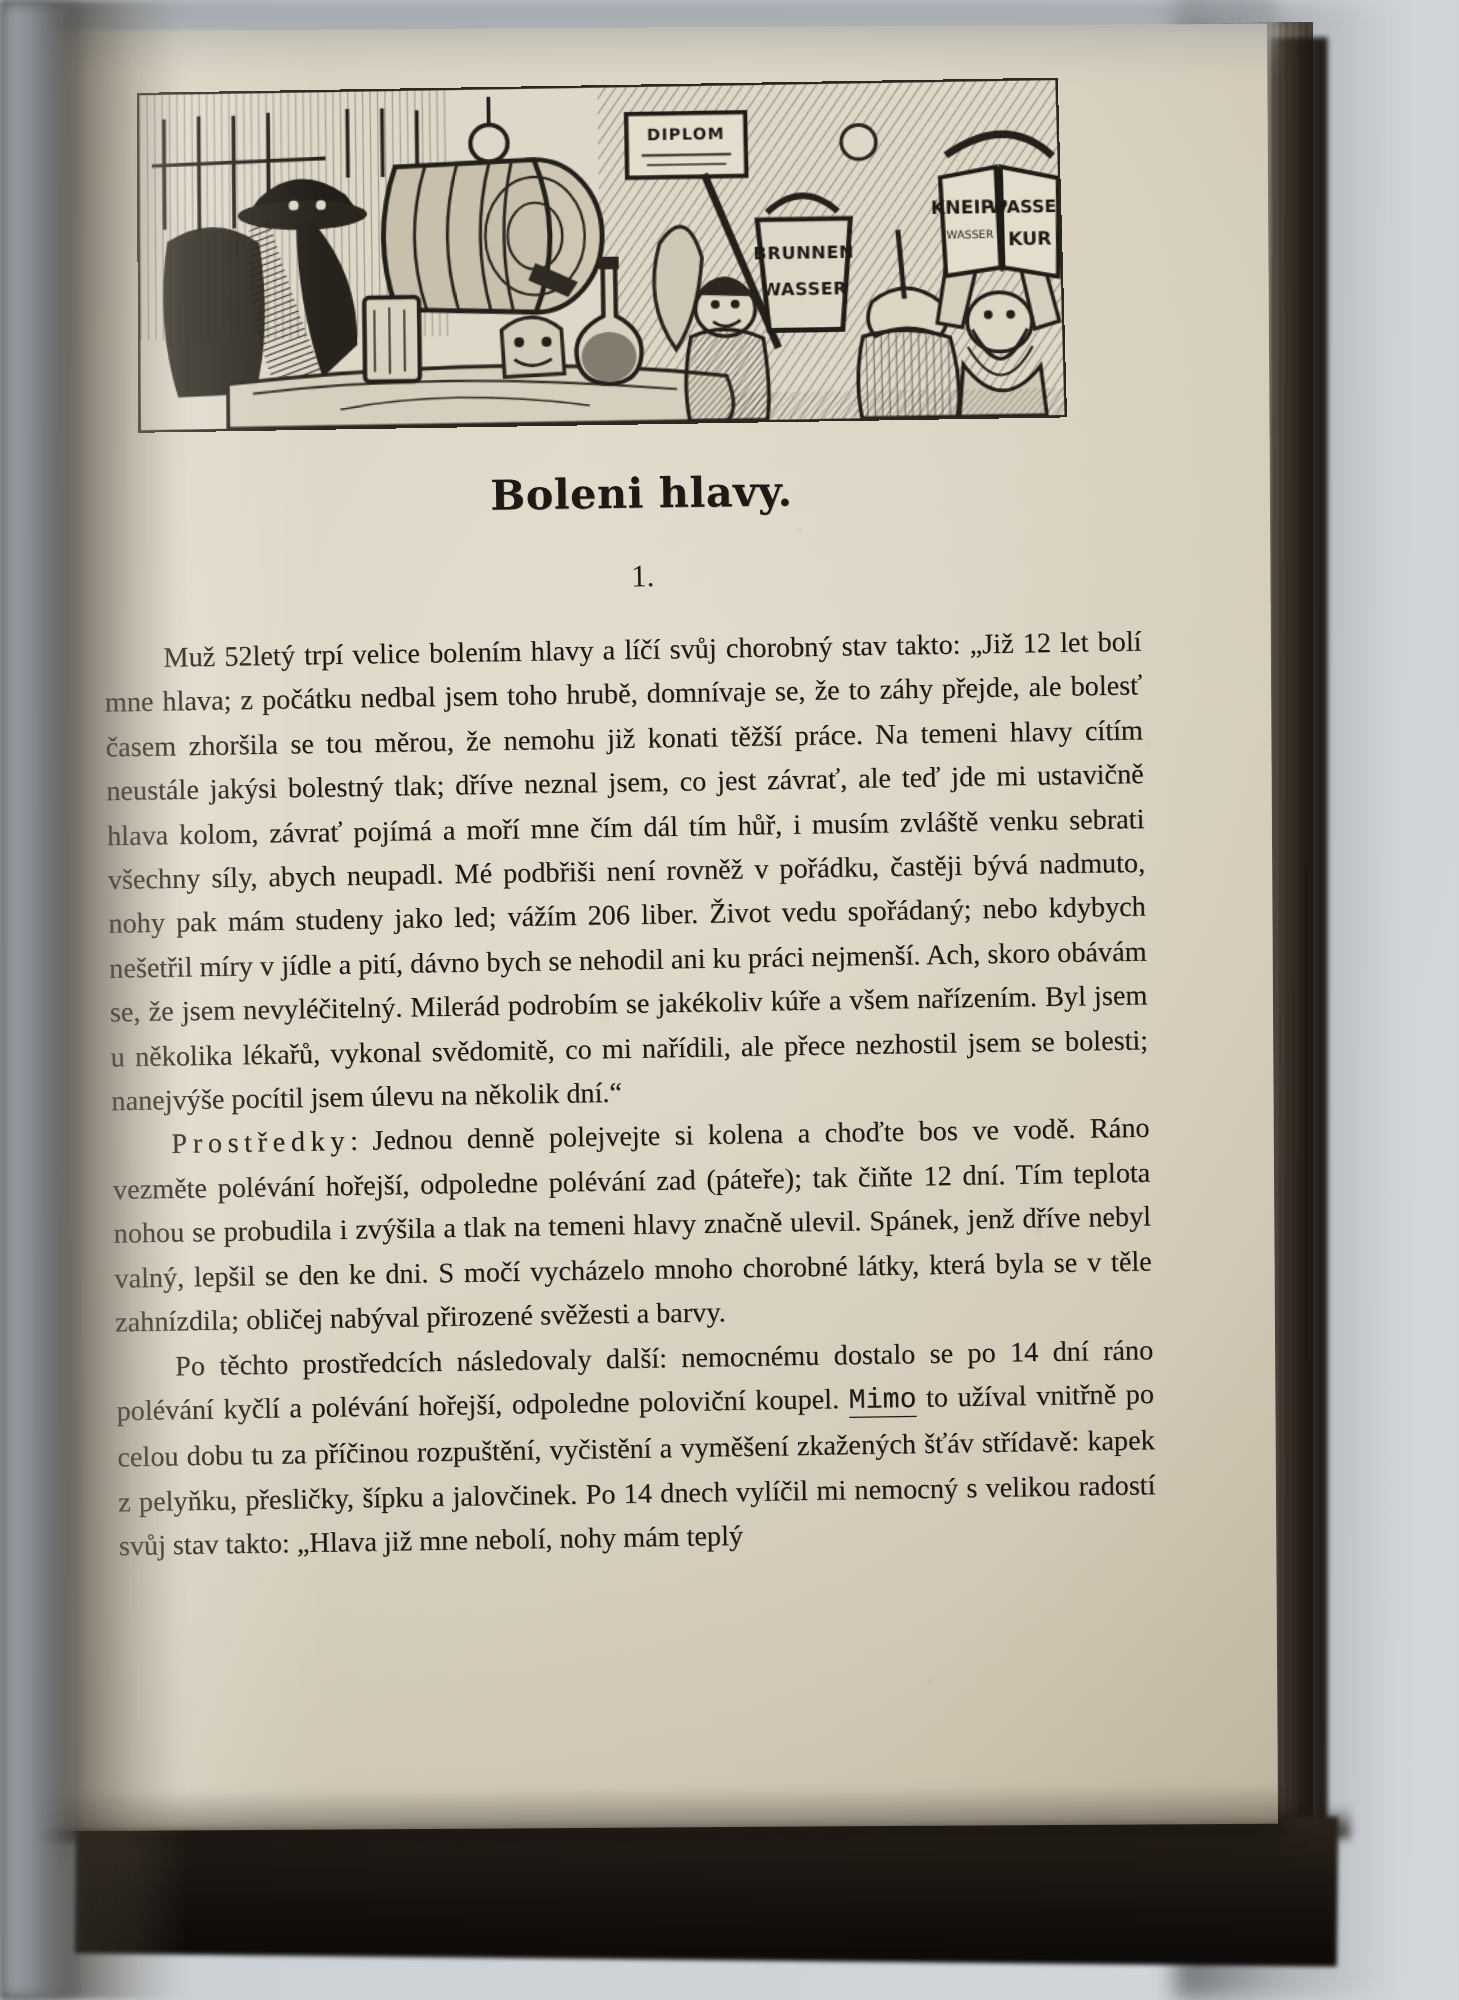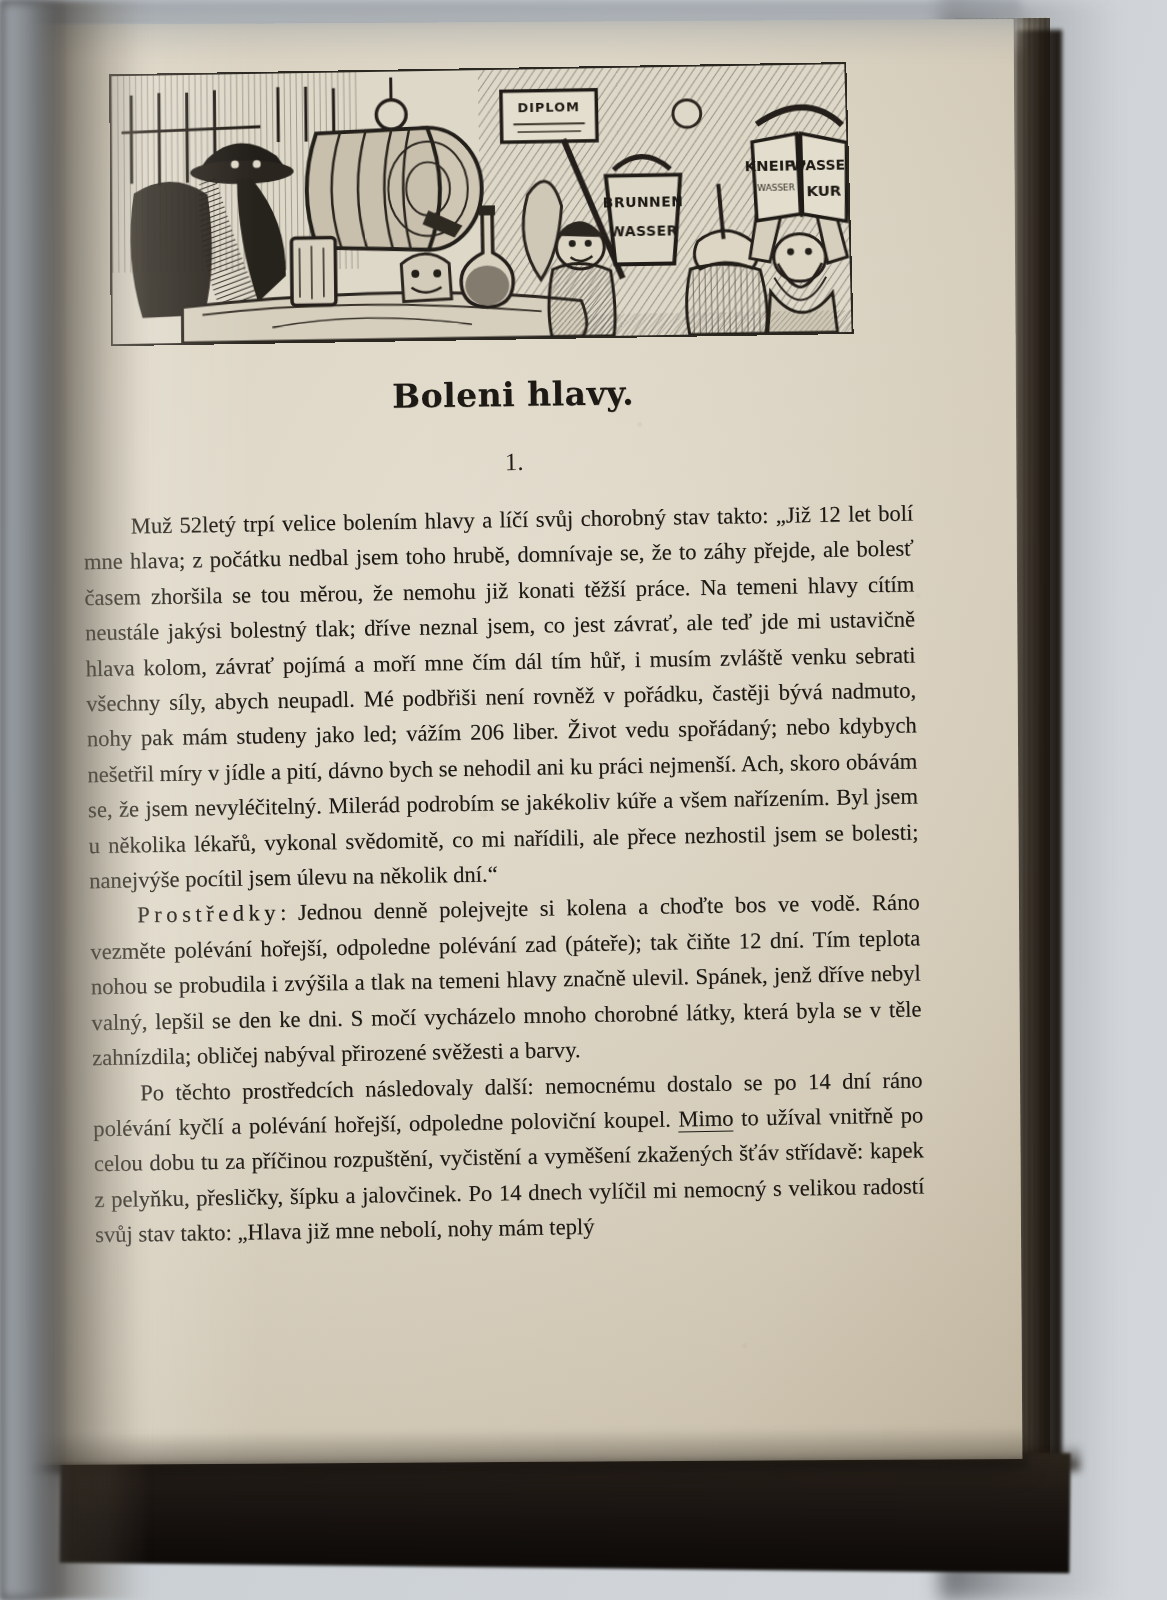--- a/index.html
+++ b/index.html
@@ -194,20 +194,21 @@
     text-indent: 2.1em;
   }
   .body-text p.cont { text-indent: 2.1em; }
 
   .spaced {
     letter-spacing: 4.5px;
   }
   .underlined {
     border-bottom: 1px solid #1c1a16;
     padding-bottom: 0px;
+    font-family: Liberation Mono, monospace;
   }
 
   
   .ink-fade {
     position: absolute;
     left: 28px; top: 22px;
     width: 230px; height: 1440px;
     background: linear-gradient(90deg, rgba(190,185,172,0.55) 0%, rgba(200,195,182,0.18) 55%, rgba(0,0,0,0) 100%);
     mix-blend-mode: screen;
     pointer-events: none;

